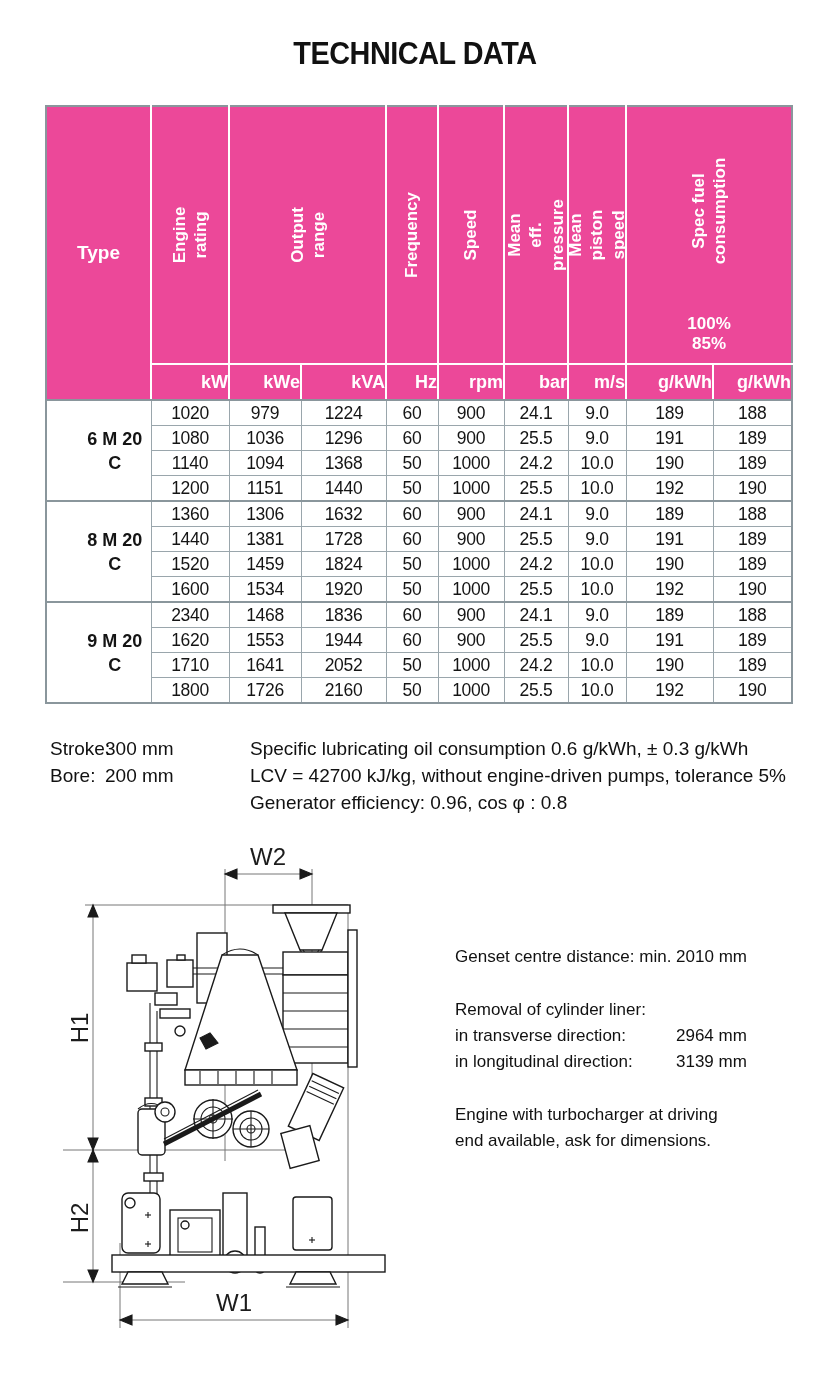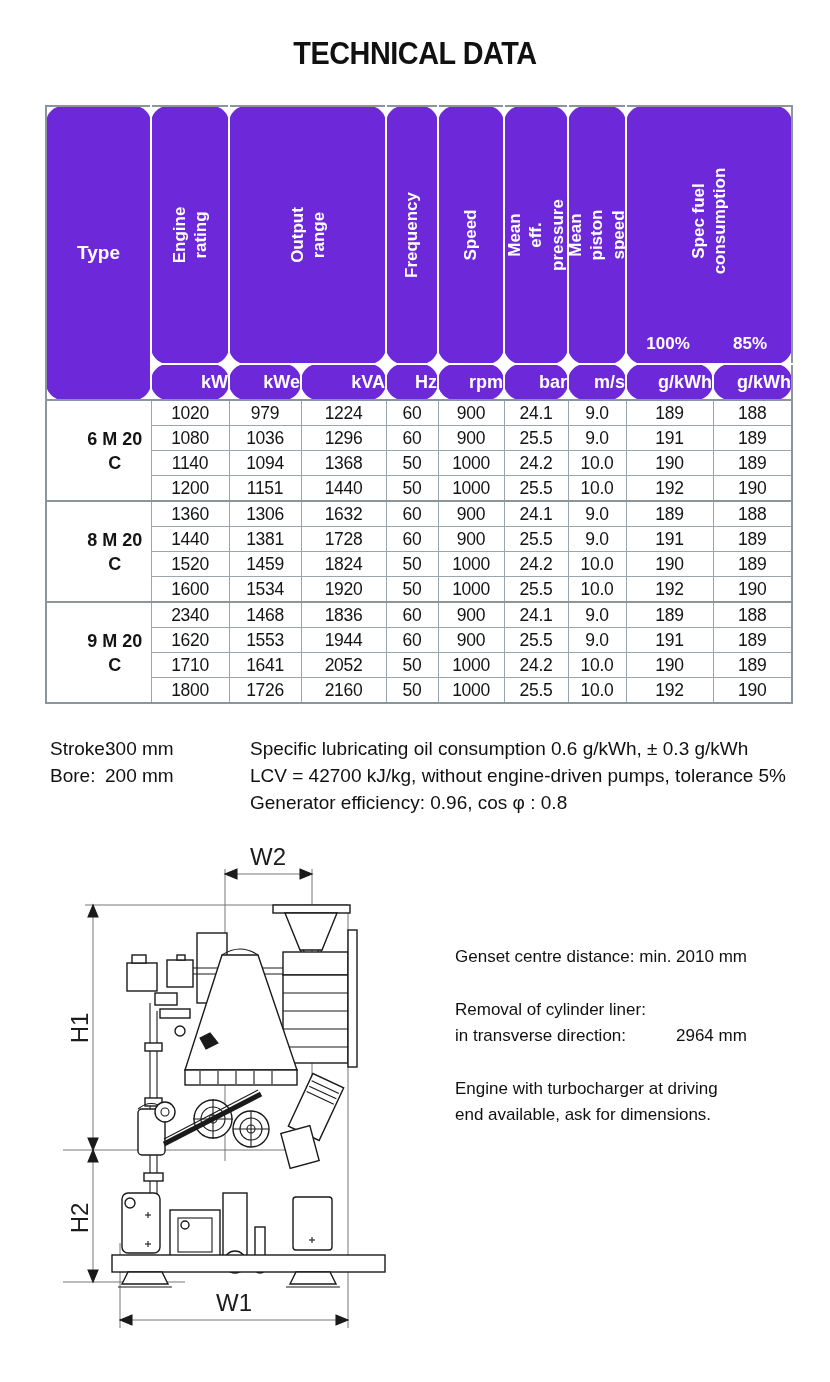--- a/index.html
+++ b/index.html
@@ -13,33 +13,33 @@
     font-size:31px; font-weight:bold; letter-spacing:-0.5px;
     transform:scaleX(0.93); transform-origin:center; white-space:nowrap;
   }
   
   table.tech {
     position:absolute; left:45px; top:105px; width:746px;
     border-collapse:collapse; table-layout:fixed;
     border:2px solid #8a969c;
   }
   table.tech th, table.tech td { padding:0; }
-  .hdr1 th, .hdr2 th { background:#6d28d9; color:#fff; font-weight:bold;border-radius:17px; }
+  .hdr1 th, .hdr2 th { background:#ec4899; color:#fff; font-weight:bold; }
   .hdr1 th { border-left:2px solid #fff; border-bottom:2px solid #fff; height:258px; position:relative; }
   .hdr1 th.type-th { border-left:none; border-bottom:none; font-size:19px; vertical-align:middle; text-align:center; }
   .hdr2 th { border-left:2px solid #fff; border-top:2px solid #fff; border-bottom:2px solid #8a969c;
              height:36px; font-size:18px; text-align:right; vertical-align:middle; }
   .vlabel {
     position:absolute; left:50%; top:50%;
     transform:translate(-50%,-50%) rotate(-90deg);
     white-space:pre-line; font-size:17px; line-height:1.25; text-align:center;
   }
   th.spec-th .spec-inner { display:flex; flex-direction:column; height:254px; }
   th.spec-th .vwrap { flex:1; position:relative; }
-  th.spec-th .pct-row { display:flex; padding-bottom:8px; }
+  th.spec-th .pct-row { display:flex; padding-bottom:8px;flex-direction:column; }
   th.spec-th .pct-row span { flex:1; text-align:center; font-size:17px; font-weight:bold; }
   table.tech td {
     border:1px solid #9aa6ac; text-align:center; font-size:17.5px;
     height:24px; line-height:24px; letter-spacing:-0.3px; background:#fff; color:#141414;
   }
   table.tech td.type-cell { font-weight:bold; font-size:18px; letter-spacing:0;padding-left:32px; }
   tr.grp-start td { border-top:2px solid #8a969c; }
   
   .specs { position:absolute; left:50px; top:735px; font-size:19px; line-height:27px; }
   .specs .lr { display:flex; }
@@ -403,16 +403,20 @@
 </div>
 
 <div class="notes">
   <div>Genset centre distance: min. 2010 mm</div>
   <div class="gap"></div>
   <div>Removal of cylinder liner:</div>
   <div class="kv">
       <span class="k">in transverse direction:</span>
       <span>2964 mm</span>
     </div>
+  <div class="kv">
+      <span class="k">in longitudinal direction:</span>
+      <span>3139 mm</span>
+    </div>
   <div class="gap"></div>
   <div>Engine with turbocharger at driving</div>
   <div>end available, ask for dimensions.</div>
 </div>
 
 </body></html>

